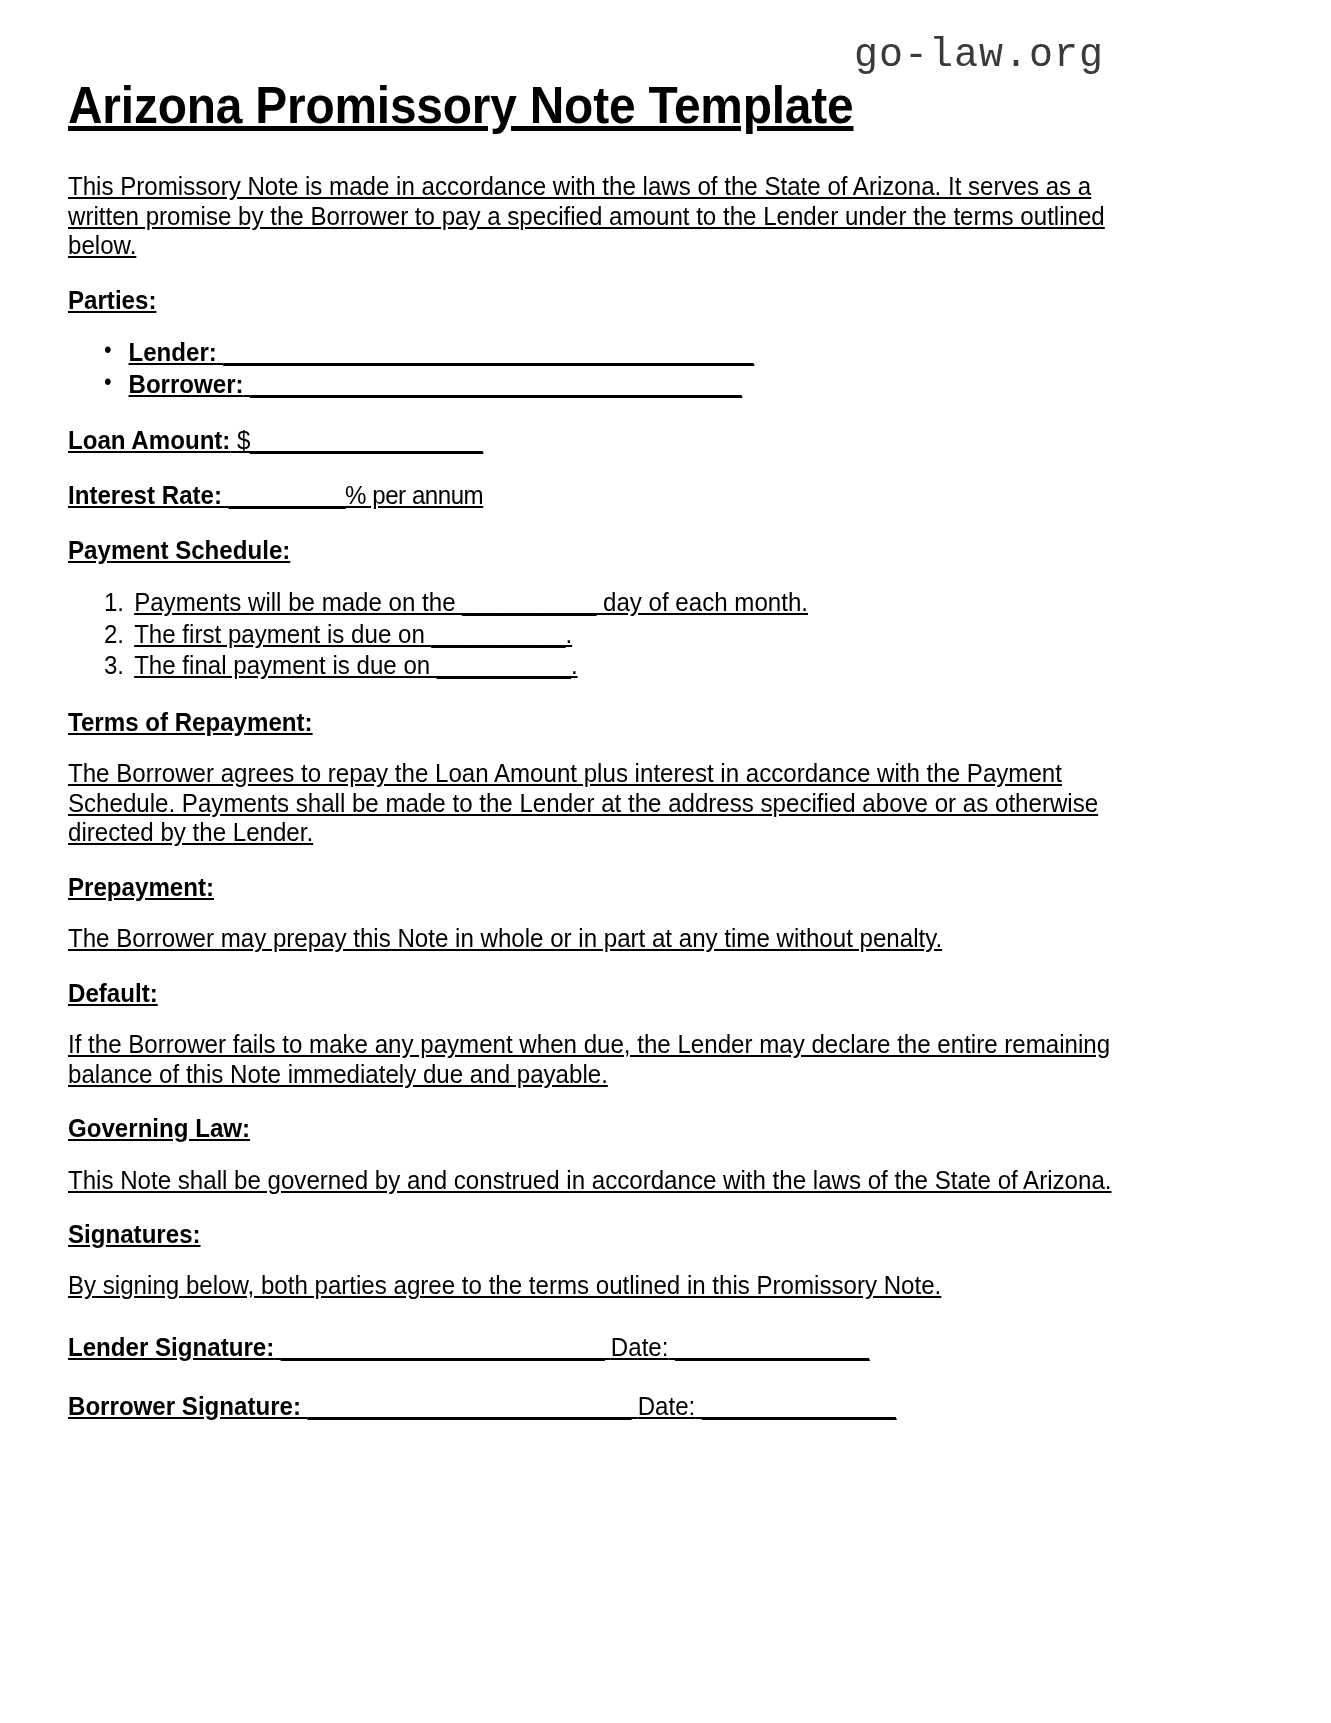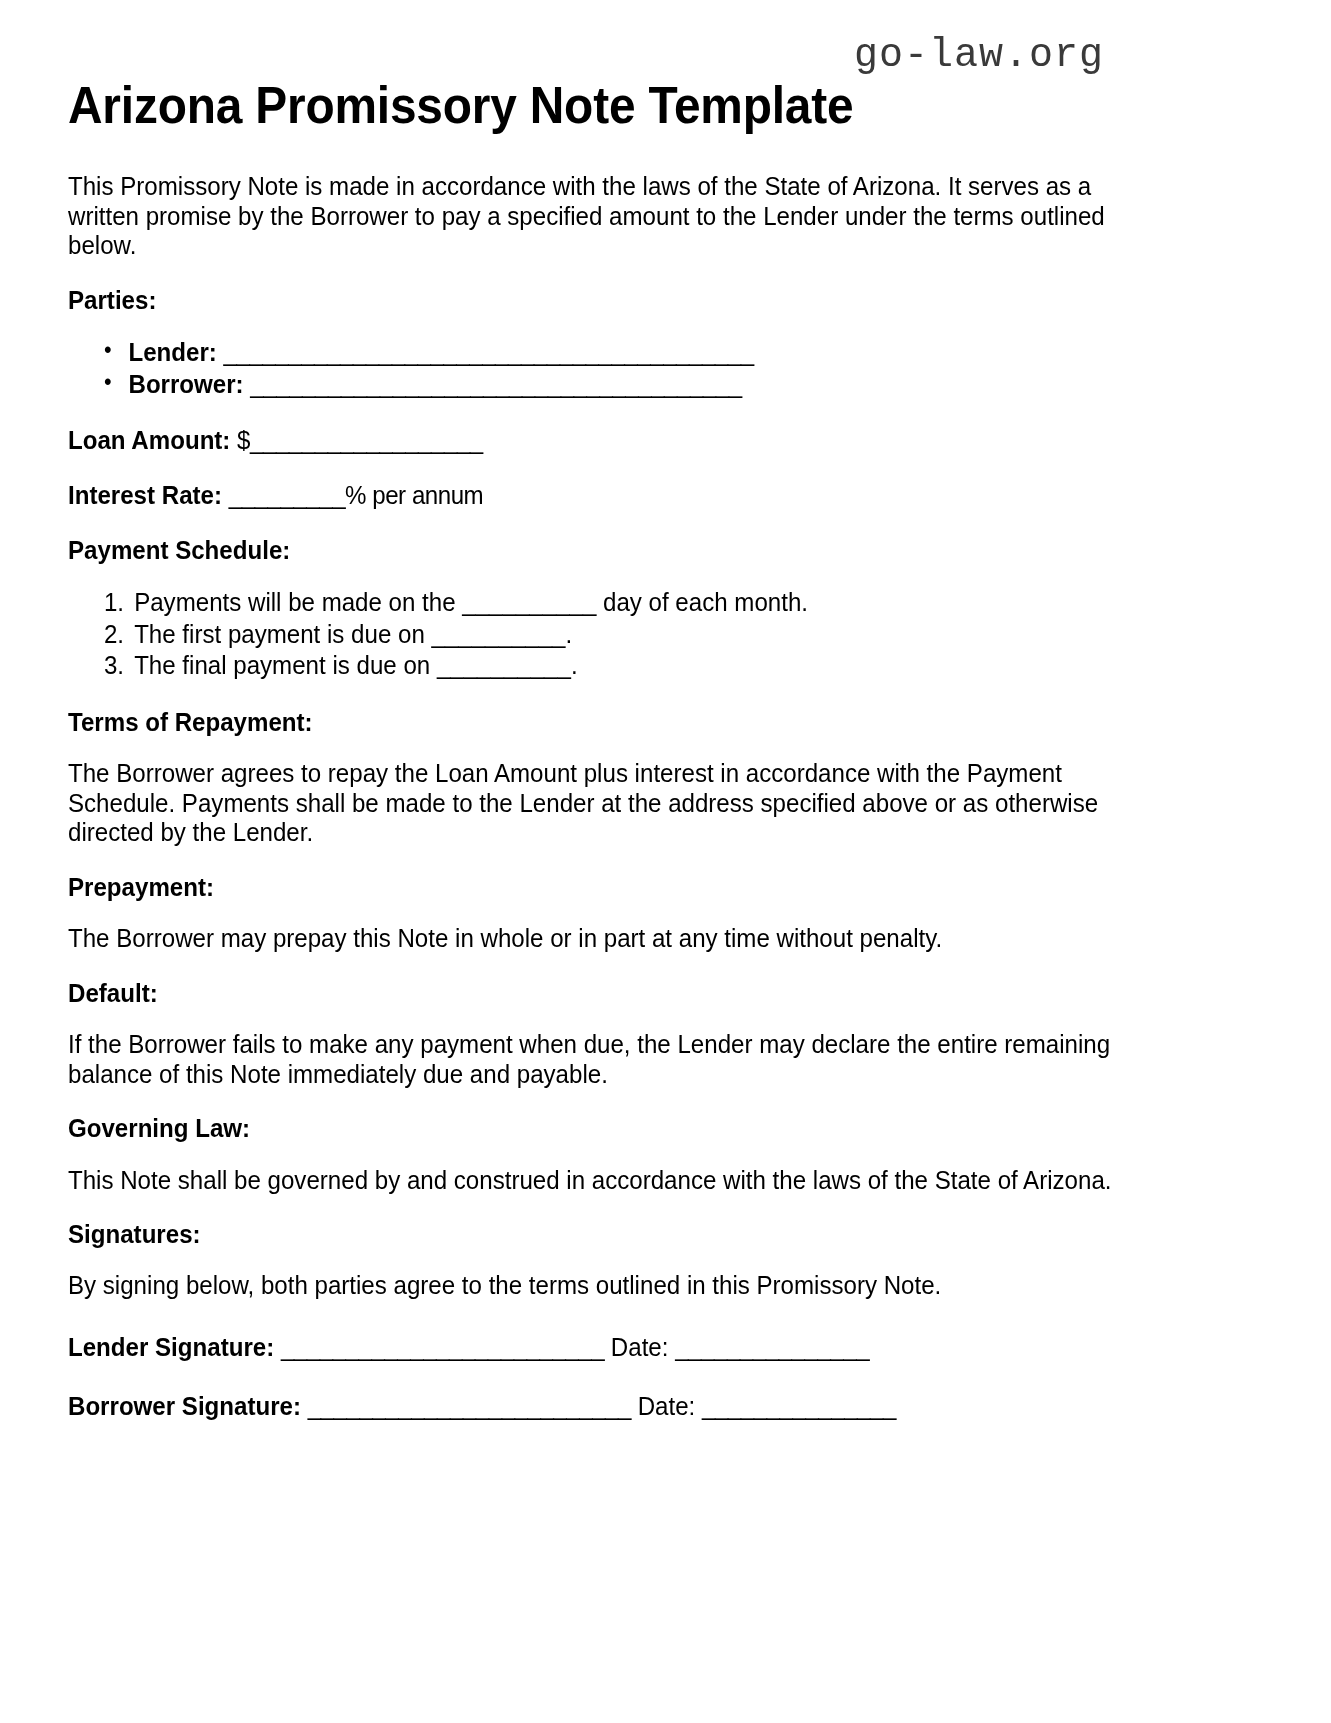--- a/index.html
+++ b/index.html
@@ -37,20 +37,21 @@
     white-space: nowrap;
     line-height: 1;
   }
 
   
   .content {
     position: absolute;
     left: 68px;
     top: 76px;
     width: 1080px;
+    text-decoration: underline;
   }
 
   h1.doc-title {
     font-family: "Liberation Sans Narrow", "Liberation Sans", sans-serif;
     font-size: 52px;
     font-weight: bold;
     letter-spacing: -0.2px;
     margin: 0 0 38px 0;
     line-height: 1.12;
     transform: scaleX(0.92);

